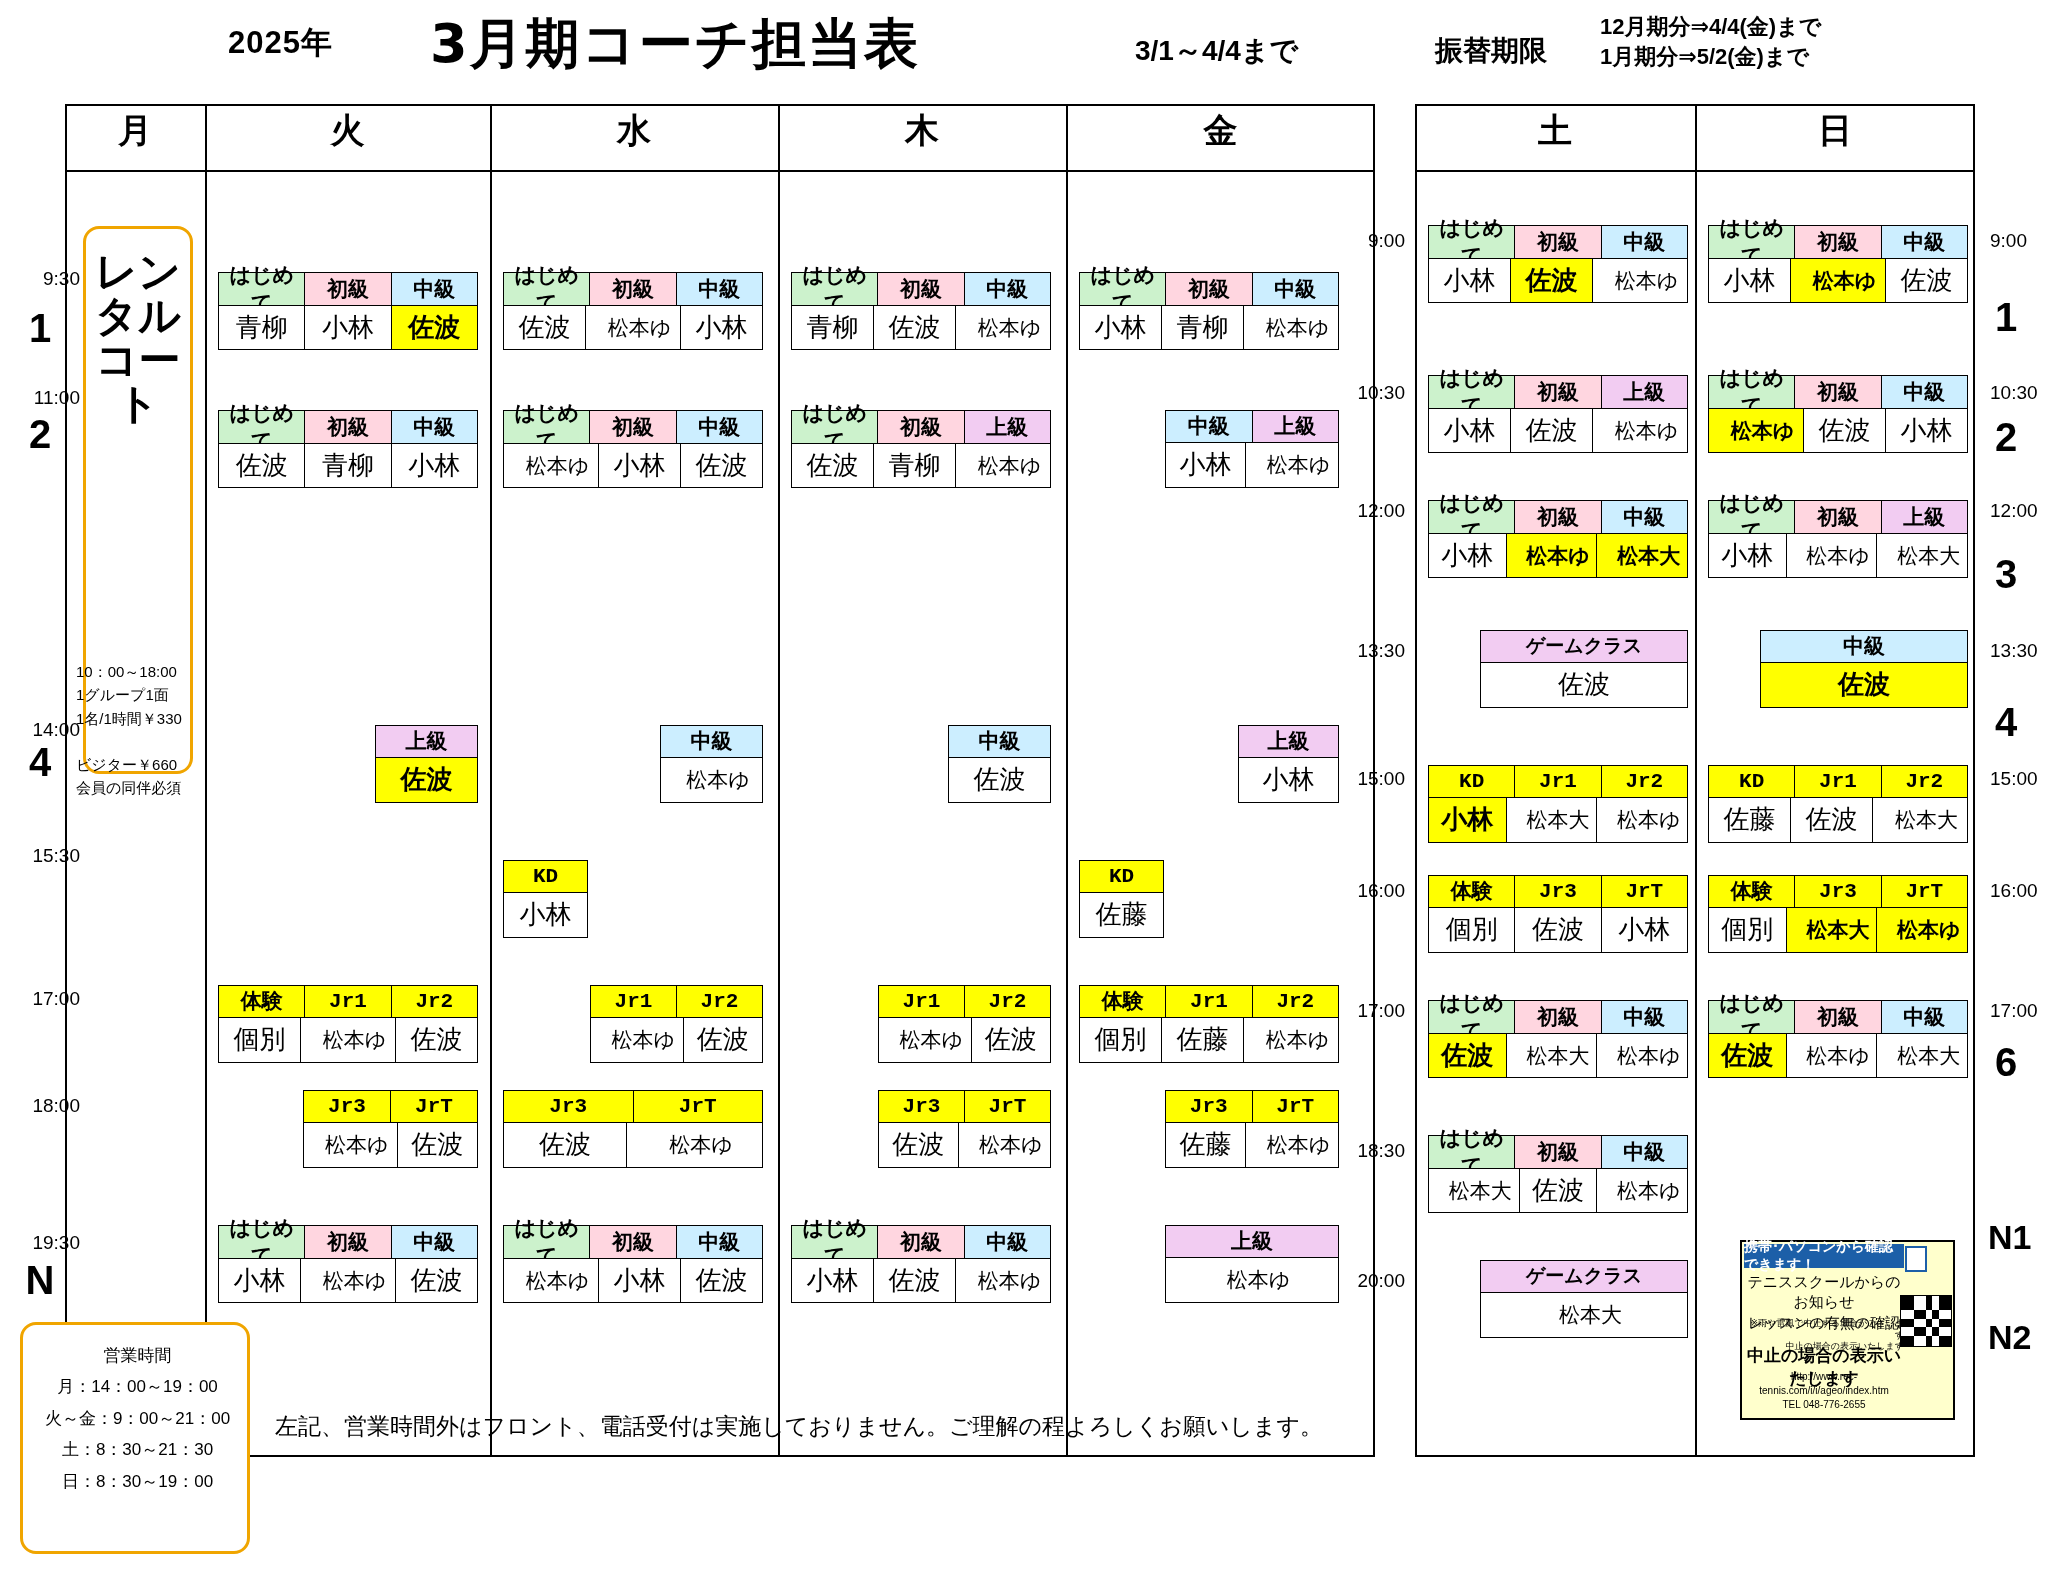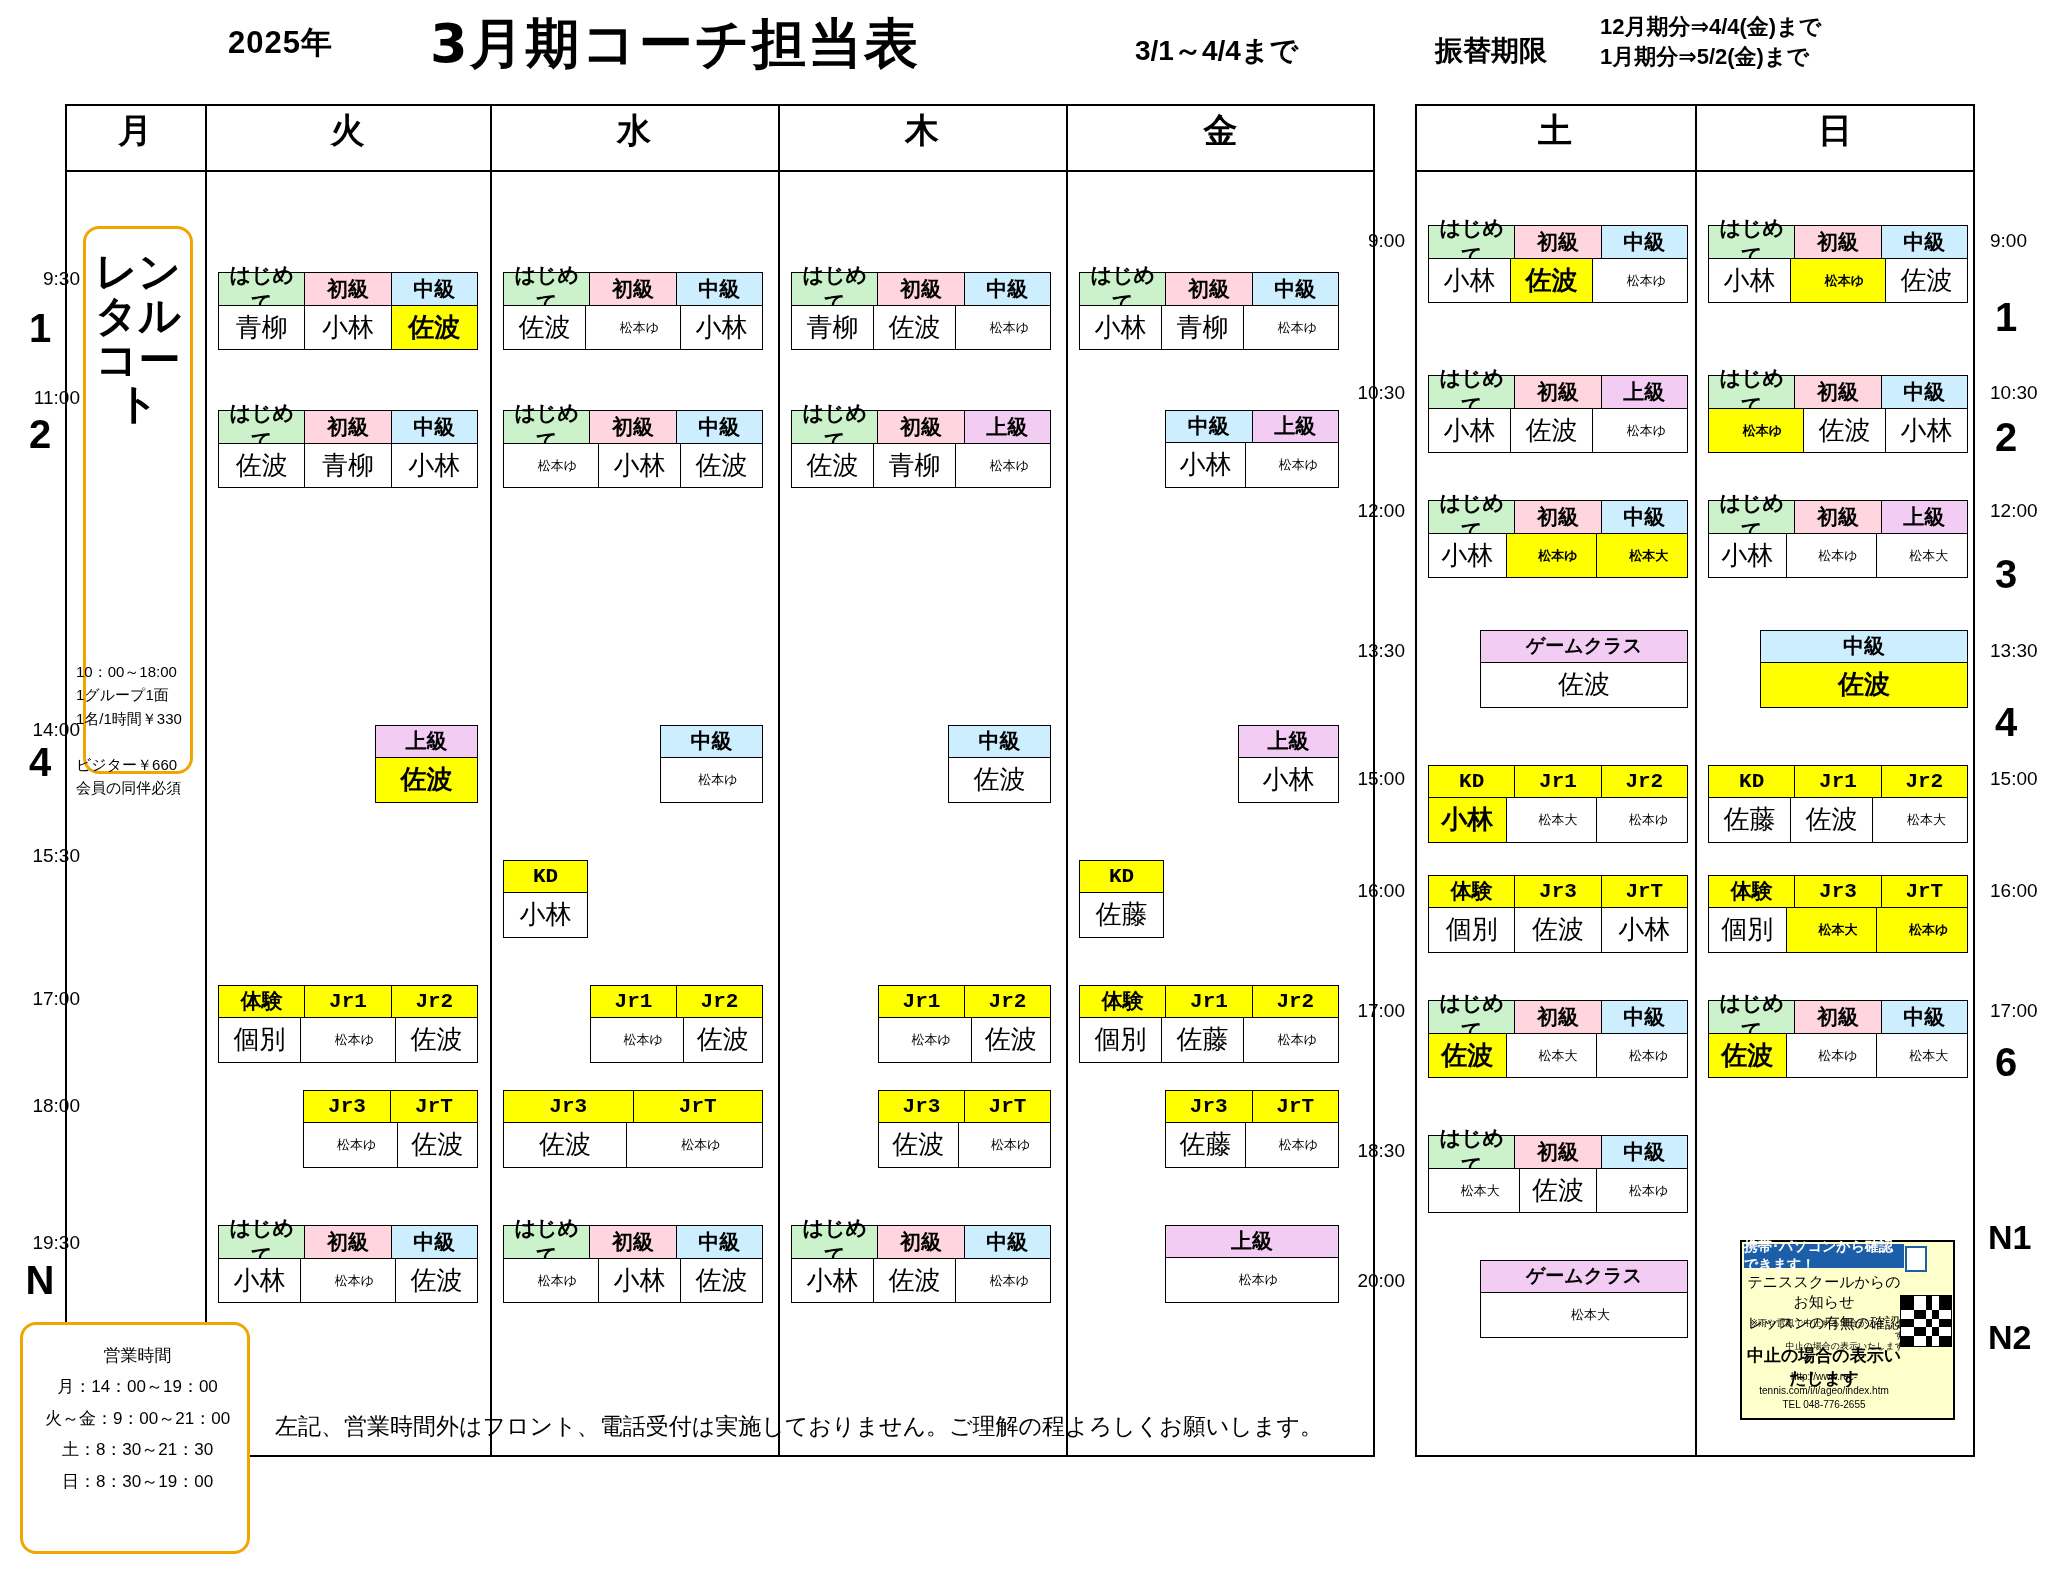--- a/index.html
+++ b/index.html
@@ -33,21 +33,21 @@
   .cell:last-child{border-right:none;}
   .hdrrow{border-bottom:1.5px solid #000;height:32px;font-size:21px;font-weight:bold;font-family:Liberation Mono, monospace;}
   .namerow{height:46px;font-size:26px;}
   .lvl-hajimete{background:#ccf2cc;}
   .lvl-shokyu{background:#ffd6e0;}
   .lvl-chukyu{background:#cceeff;}
   .lvl-jokyu{background:#f2ccf2;}
   .lvl-yellow{background:#ffff00;}
   .nm-y{background:#ffff00;font-weight:bold;}
   .nm-w{background:#ffffff;}
-  .small{font-size:13px;padding-left:13px;}
+  .small{font-size:21px;padding-left:13px;}
   .xsmall{font-size:19px;}
   
   #rental{left:83px;top:226px;width:110px;height:548px;border:3px solid #f0a500;border-radius:16px;box-sizing:border-box;background:#fff;}
   #rental-title{position:absolute;left:88px;top:250px;width:100px;font-size:42px;font-weight:bold;line-height:1.05;text-align:center;}
   #rental-info{position:absolute;left:76px;top:660px;width:125px;font-size:15px;line-height:1.55;}
   
   #hours{left:20px;top:1322px;width:230px;height:232px;border:3px solid #f0a500;border-radius:16px;box-sizing:border-box;background:#fff;}
   #hours-inner{position:absolute;left:30px;top:1340px;width:215px;font-size:17px;line-height:1.85;text-align:center;}
   
   #footnote{left:275px;top:1383px;font-size:23px;margin-top:28px;}

